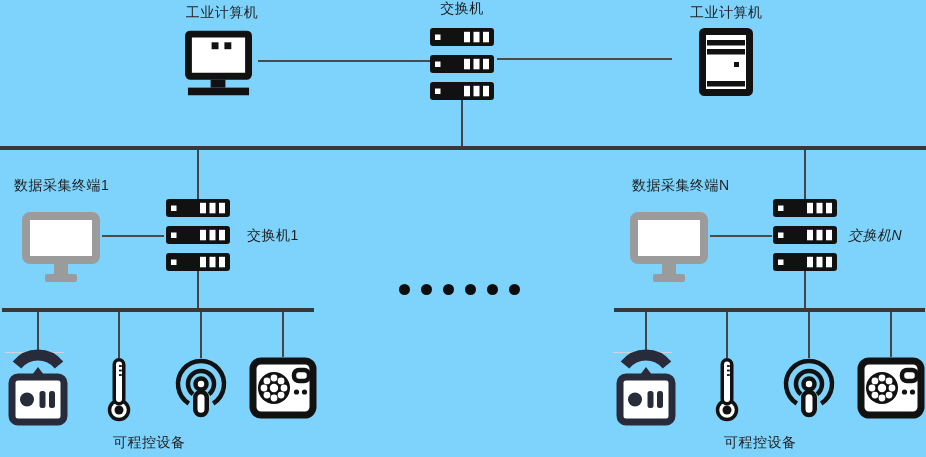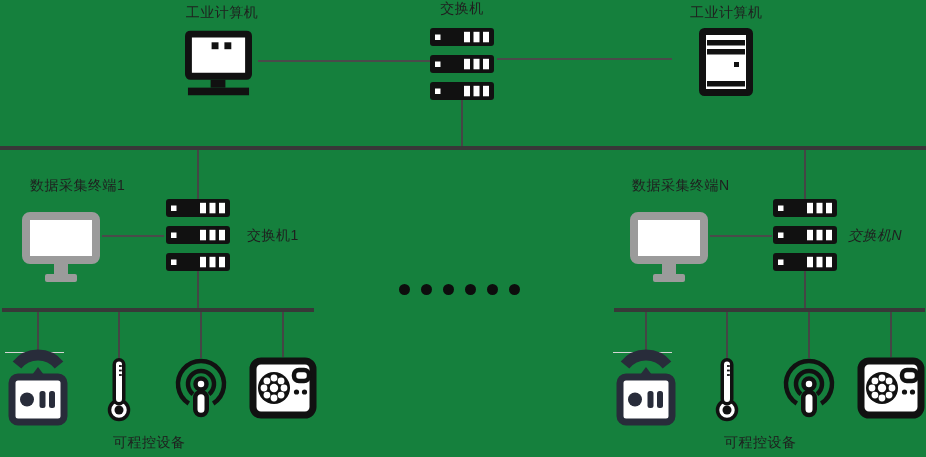--- a/index.html
+++ b/index.html
@@ -1,17 +1,17 @@
 <!DOCTYPE html>
 <html><head>
 <meta charset="utf-8">
 <style>
   html,body{margin:0;padding:0;background:#ffffff;}
   .canvas{
-    position:relative;width:926px;height:457px;background:#15803d;overflow:hidden;
+    position:relative;width:926px;height:457px;background:#7dd3fc;overflow:hidden;
     font-family:"Liberation Sans", sans-serif;
   }
   .label{
     position:absolute;font-size:14px;line-height:16px;color:#1f1f1f;
     white-space:nowrap;letter-spacing:0.5px;
   }
   .label.center{text-align:center;}
   .bus{position:absolute;height:4px;background:#383838;}
   .vline{position:absolute;width:2px;background:#454545;}
   .hline{position:absolute;height:2px;background:#4a4a4a;}
@@ -148,21 +148,21 @@
   <div class="label center" style="left:428px;top:0;width:68px;">交换机</div>
   <svg class="icon" style="left:430px;top:28px;" width="64" height="72" viewBox="0 0 64 72">
       <use href="#sym-switch"></use>
     </svg>
 
   <div class="label center" style="left:690px;top:4px;width:72px;">工业计算机</div>
   <svg class="icon" style="left:699px;top:28px;" width="54" height="68" viewBox="0 0 54 68">
       <use href="#sym-server"></use>
     </svg>
 
-  <div class="label" style="left:14px;top:177px;margin-left:16px;">数据采集终端1</div>
+  <div class="label" style="left:14px;top:177px;">数据采集终端1</div>
   <svg class="icon" style="left:22px;top:212px;" width="78" height="74" viewBox="0 0 78 74">
       <use href="#sym-monitor-gray"></use>
     </svg>
   <svg class="icon" style="left:166px;top:199px;" width="64" height="72" viewBox="0 0 64 72">
       <use href="#sym-switch"></use>
     </svg>
   <div class="label" style="left:247px;top:227px;">交换机1</div>
 
   <div class="dots" style="left:399px;top:284px;">
       <span class="dot"></span>

